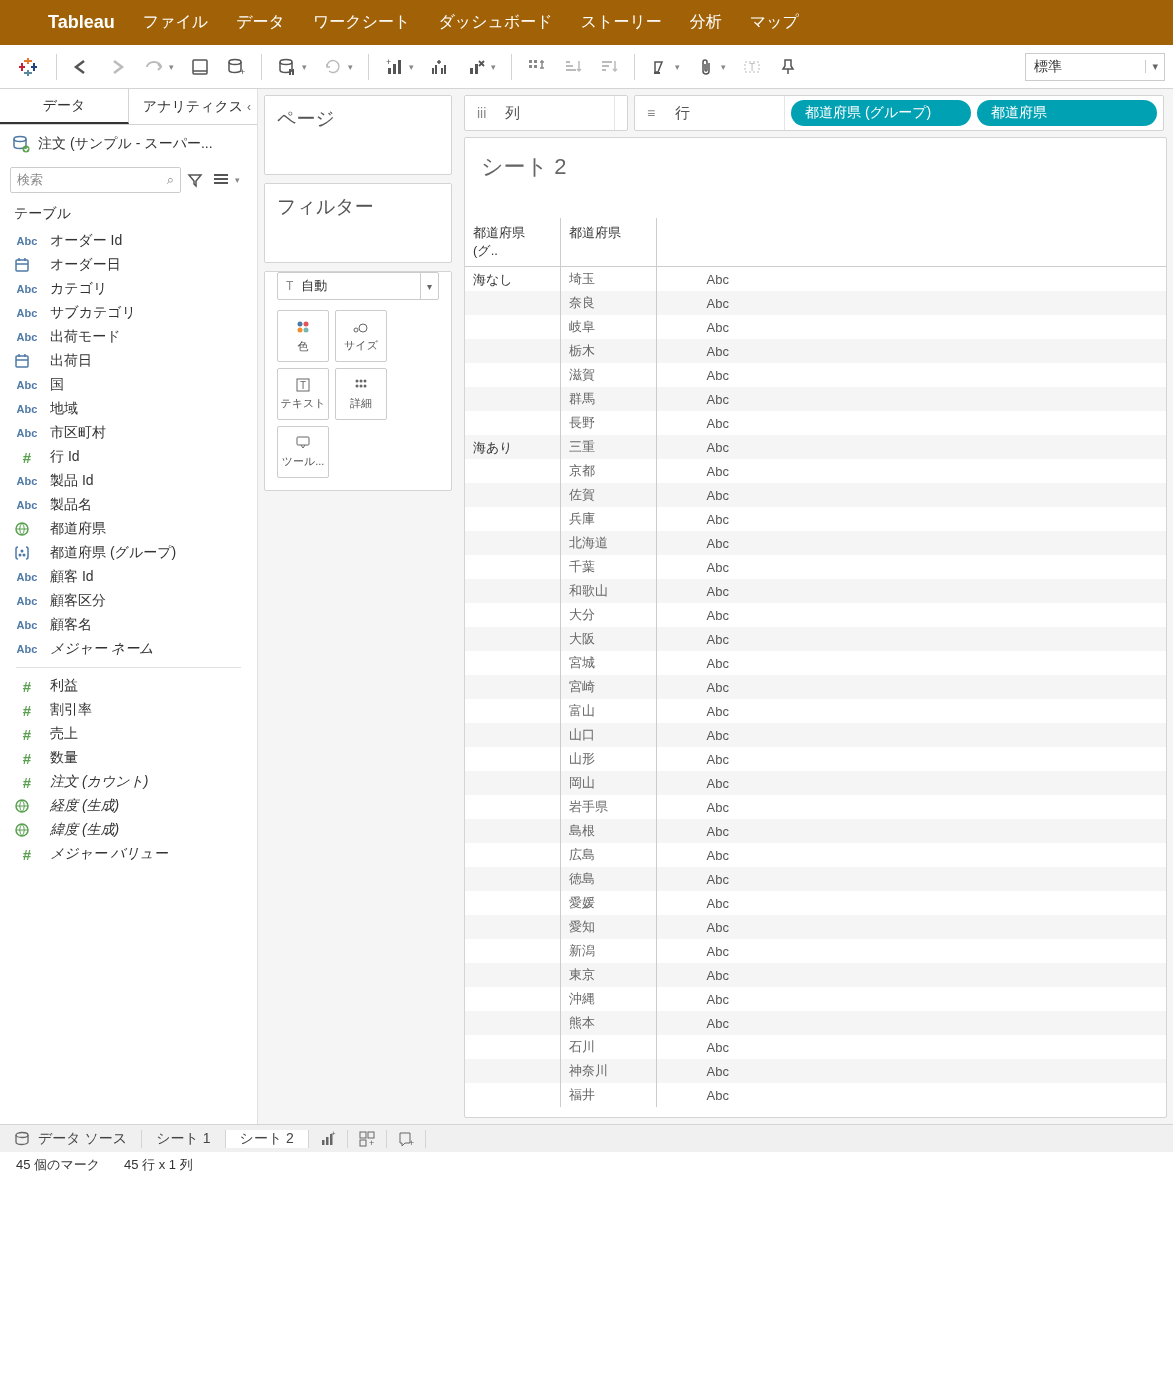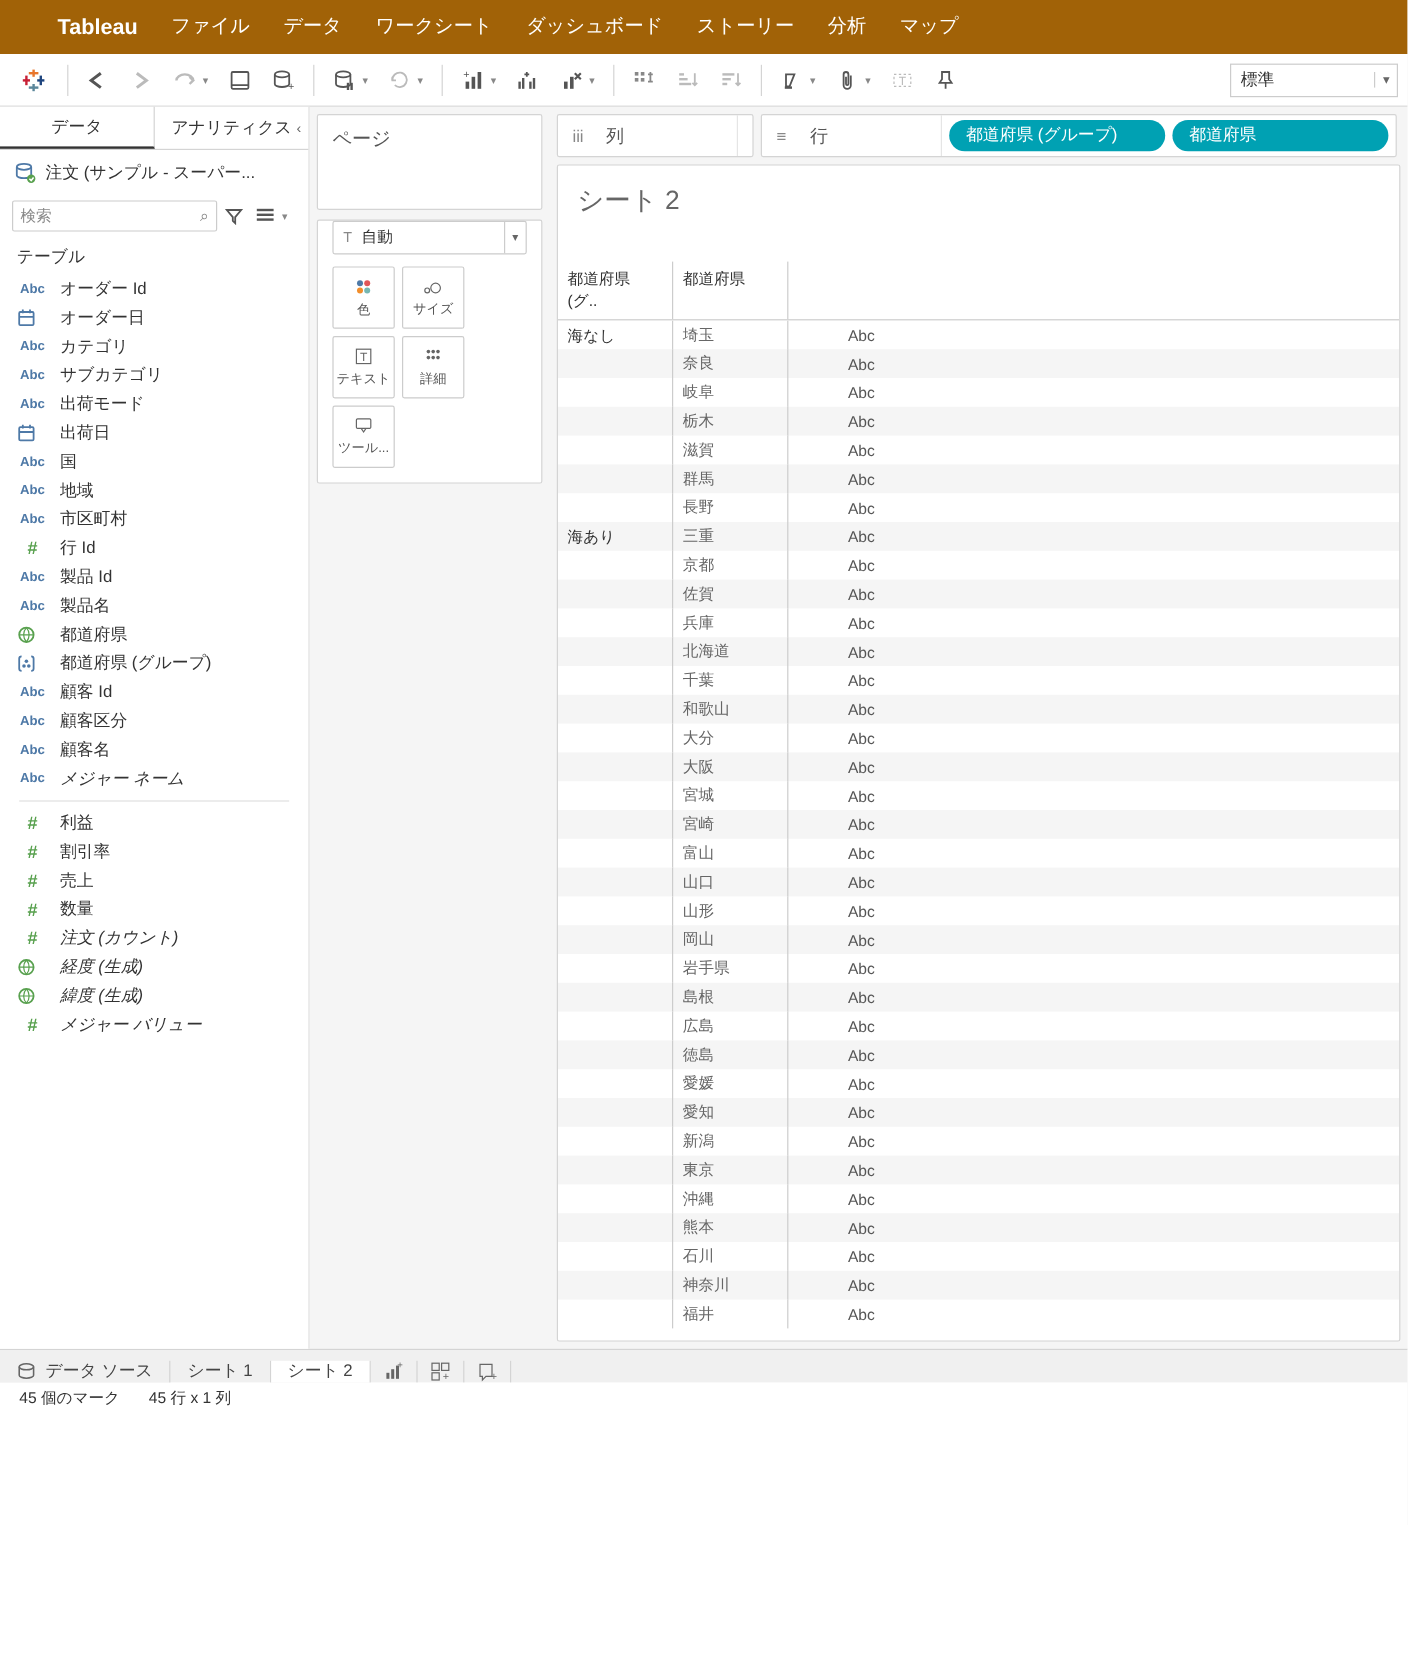--- a/index.html
+++ b/index.html
@@ -45,21 +45,21 @@
 .fico.date { color:#4e79a7; font-size:14px; }
 .fico.num { color:#59a14f; font-size:15px; }
 .fico.geo { color:#59a14f; font-size:14px; }
 .fico.grp { color:#4e79a7; font-size:14px; }
 .fld.meas .flab { font-style:italic; }
 .fdiv { height:1px; background:#e0e0e0; margin:6px 10px; }
 
 
 .mid { width:200px; padding:6px; display:flex; flex-direction:column; gap:8px; }
 .card { background:#fff; border:1px solid #d4d4d4; border-radius:2px; }
-.cardh { padding:10px 12px; font-size:16px; color:#555; }
+.cardh { padding:10px 12px; font-size:19px; color:#555; }
 .card.pages { height:80px; }
 .card.filters { height:80px; }
 .card.marks { }
 .mtype { margin:0 12px 10px; height:28px; border:1px solid #ccc; border-radius:2px; display:flex; align-items:center; padding:0 8px; font-size:13px; position:relative; }
 .mtype .tico { margin-right:8px; color:#888; font-size:12px; }
 .mtype::after { content:"▾"; position:absolute; right:6px; color:#666; font-size:10px; border-left:1px solid #ccc; padding-left:6px; height:100%; display:flex; align-items:center; }
 .mgrid { display:flex; flex-wrap:wrap; gap:6px; padding:0 12px 12px; }
 .mbtn { width:52px; height:52px; border:1px solid #ccc; border-radius:2px; display:flex; flex-direction:column; align-items:center; justify-content:center; gap:4px; font-size:11px; color:#555; }
 .mbtn .mi { font-size:16px; color:#666; }
 
@@ -84,21 +84,21 @@
 .vbody::-webkit-scrollbar-thumb { background:#999; border-radius:5px; }
 .vbody::-webkit-scrollbar-track { background:#f0f0f0; }
 .vrow { display:flex; height:24px; align-items:center; }
 .vrow.alt { background:#f5f5f5; }
 .vc { padding:0 8px; font-size:13px; overflow:hidden; white-space:nowrap; }
 .vc.c1 { width:96px; border-right:1px solid #ccc; align-self:stretch; display:flex; align-items:flex-start; padding-top:4px; }
 .vc.c2 { width:96px; color:#666; border-right:1px solid #ccc; align-self:stretch; display:flex; align-items:center; }
 .vc.c3 { width:80px; text-align:right; color:#555; }
 
 
-.btabs { height:28px; background:#f0f0f0; border-top:1px solid #d4d4d4; display:flex; align-items:flex-end; }
+.btabs { height:28px; background:#f0f0f0; border-top:1px solid #d4d4d4; display:flex; align-items:center; }
 .btab { padding:0 14px; display:flex; align-items:center; gap:8px; border-right:1px solid #d4d4d4; font-size:14px; color:#444; }
 .btab.ds { background:#f0f0f0; }
 .btab.active { background:#fff; }
 .btab.icon { padding:0 10px; color:#666; }
 
 
 .status { height:26px; display:flex; align-items:center; gap:24px; padding:0 16px; font-size:13px; color:#333; }
 
 svg { display:block; }
 </style>
@@ -446,20 +446,23 @@
           <span class="fico num">#</span>
           <span class="flab">メジャー バリュー</span>
         </div>
       </div>
   </div>
 
   <div class="mid">
     <div class="card pages">
         <div class="cardh">ページ</div>
       </div>
+    <div class="card filters">
+        <div class="cardh">フィルター</div>
+      </div>
     <div class="card marks">
       <div class="mtype">
           <span class="tico">T</span>
           <span>自動</span>
         </div>
       <div class="mgrid">
         <div class="mbtn">
             <span class="mi">
               <svg width="16" height="16" viewBox="0 0 16 16">
                 <circle cx="5" cy="5" r="2.5" fill="#4e79a7"></circle>

